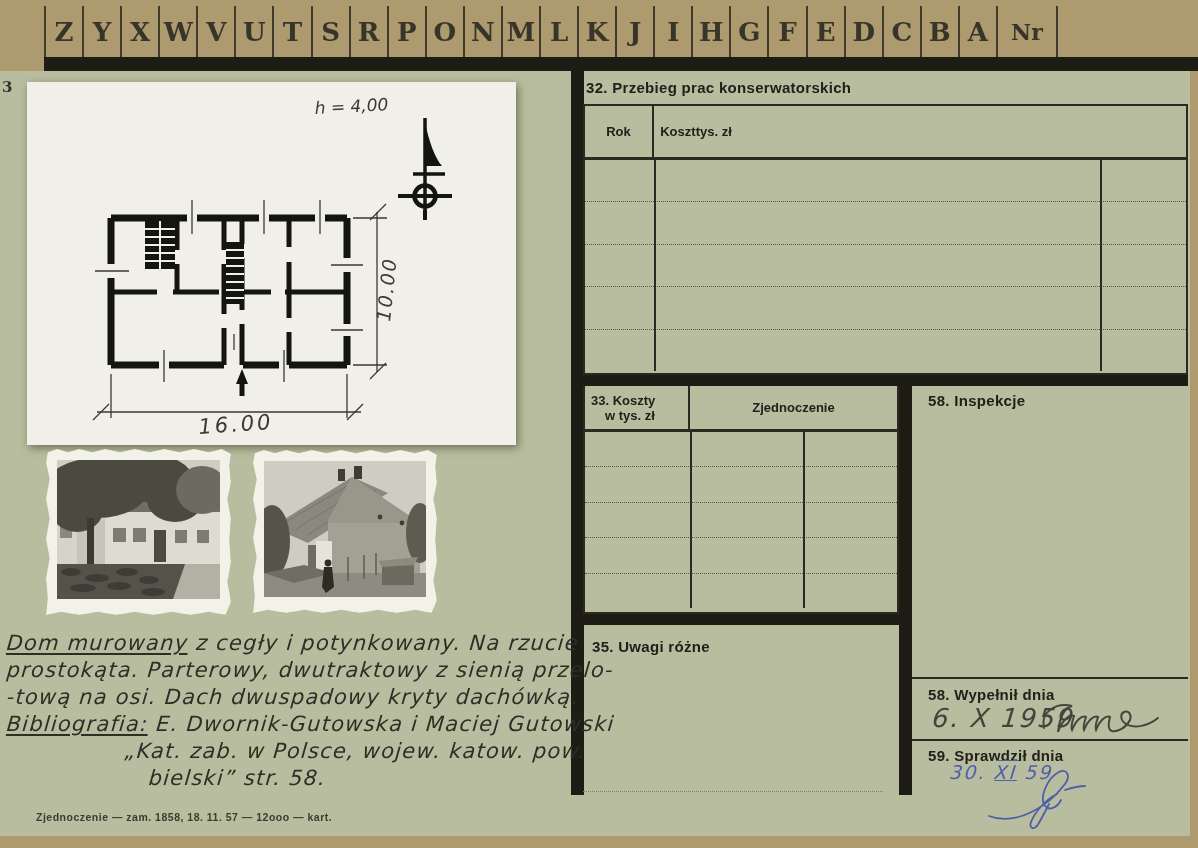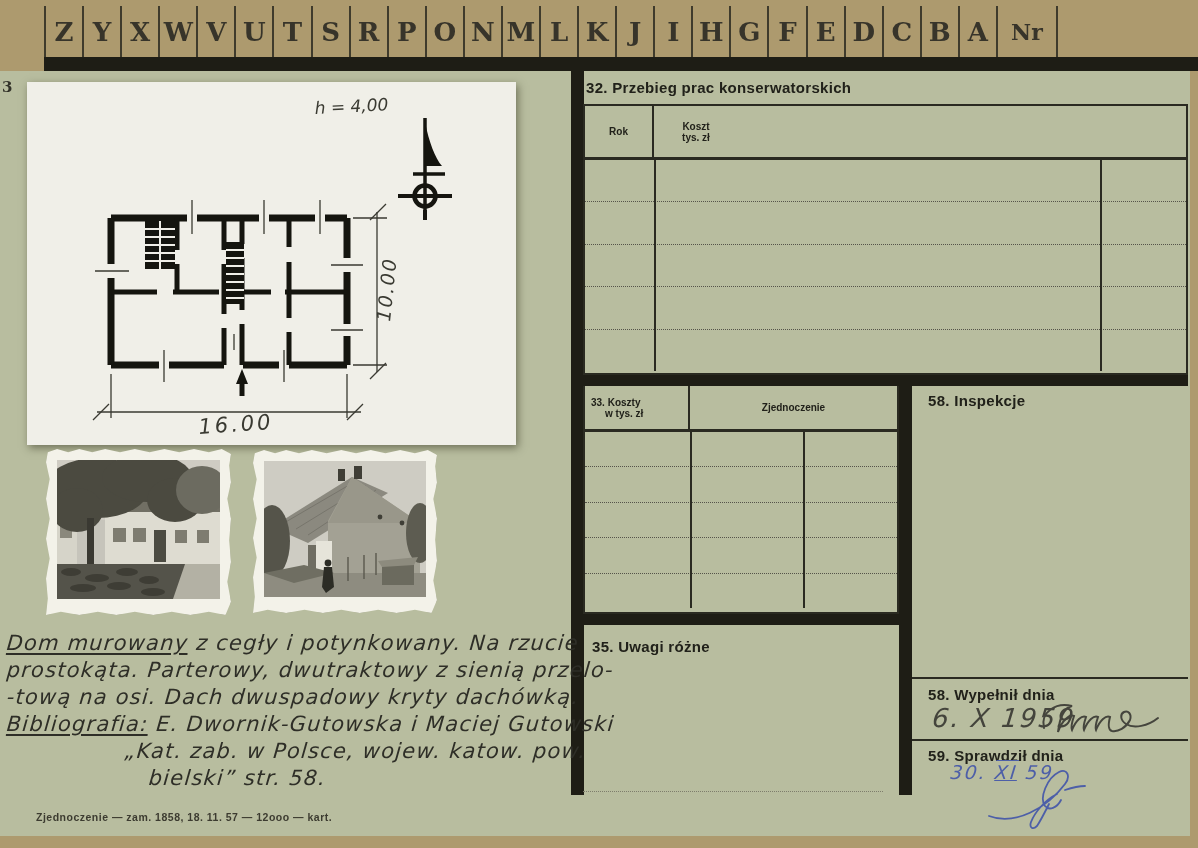--- a/index.html
+++ b/index.html
@@ -12,21 +12,21 @@
   .tabcell{flex:1;display:flex;align-items:center;justify-content:center;
     border-left:2px solid #3f3b2c;font-family:"DejaVu Serif",serif;
     font-weight:700;font-size:26px;color:#37342a;}
   .tabcell.nr{flex:0 0 58px;border-right:2px solid #3f3b2c;font-size:22px;}
   .blackbar{background:#1e1d15;}
   
   .lbl{font-size:15px;font-weight:600;color:#21211a;letter-spacing:.3px;white-space:nowrap;}
   .tbl{border:2px solid #2a2a21;box-sizing:border-box;}
   .thead{display:flex;border-bottom:3px solid #2a2a21;box-sizing:border-box;}
   .hcell{display:flex;align-items:center;justify-content:center;box-sizing:border-box;
-    font-size:10px;font-weight:600;color:#21211a;text-align:center;}
+    font-size:13px;font-weight:600;color:#21211a;text-align:center;}
   .dotbody{position:relative;display:flex;flex-direction:column;}
   .dotrow{flex:1;border-bottom:1.6px dotted #55544a;}
   .dotrow:last-child{border-bottom:none;}
   .vline{position:absolute;top:0;bottom:0;width:2px;background:#2a2a21;}
   
   .hw{font-family:"DejaVu Sans",sans-serif;font-style:italic;color:#2e2e27;
     font-size:21px;letter-spacing:1.2px;transform:skewX(-5deg);transform-origin:left top;
     line-height:27px;white-space:nowrap;}
   .hw u{text-decoration:underline;text-underline-offset:3px;}
   .hwdate{font-family:"DejaVu Sans",sans-serif;font-style:italic;letter-spacing:2px;
@@ -288,21 +288,21 @@
     <div class="hw" style="padding-left:142px">bielski”  str. 58.</div>
   </div>
 
   <div class="abs imprint" style="left:36px;top:799px">Zjednoczenie — zam. 1858, 18. 11. 57 — 12ooo — kart.</div>
 
   <div class="abs lbl" style="left:586px;top:79px">32. Przebieg prac konserwatorskich</div>
 
   <div class="abs tbl" style="left:583px;top:104px;width:605px;height:271px">
     <div class="thead" style="height:54px">
       <div class="hcell" style="width:69px;border-right:2px solid #2a2a21">Rok</div>
-      <div class="hcell" style="width:84px;flex-direction:column">
+      <div class="hcell" style="width:84px;flex-direction:row">
         <span>Koszt</span>
         <span>tys. zł</span>
       </div>
     </div>
     <div class="dotbody" style="height:211px">
       <div class="vline" style="left:69px"></div>
       <div class="vline" style="right:84px"></div>
       <div class="dotrow"></div>
       <div class="dotrow"></div>
       <div class="dotrow"></div>

